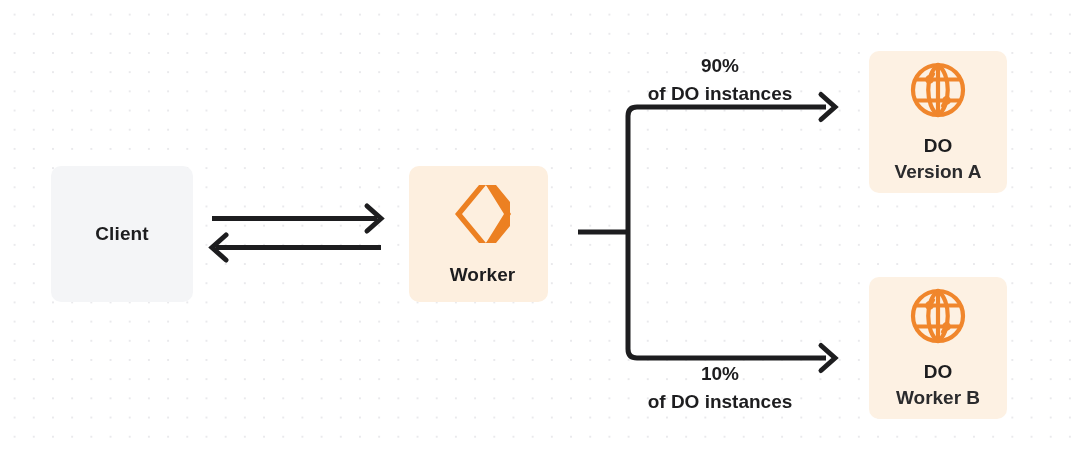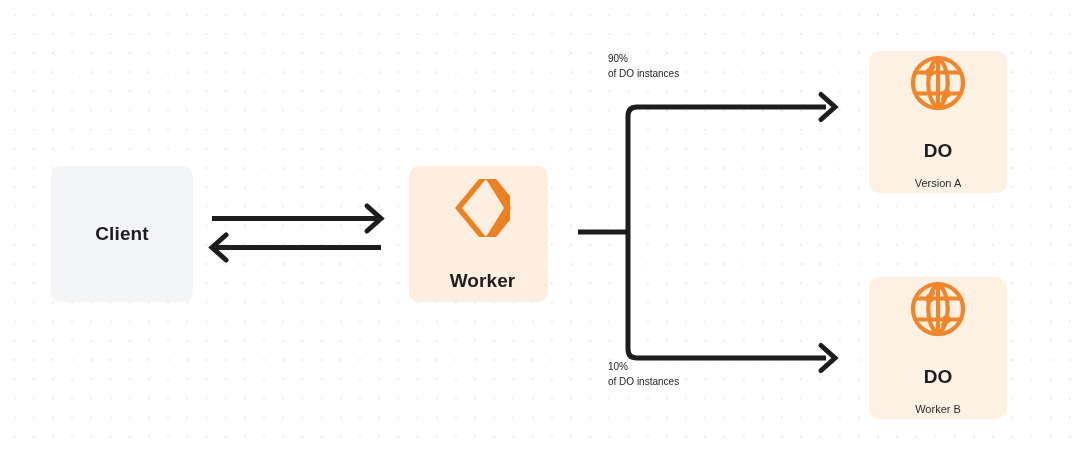--- a/index.html
+++ b/index.html
@@ -27,21 +27,20 @@
 
   
   .node {
     position: absolute;
     box-sizing: border-box;
     border-radius: 10px;
     display: flex;
     flex-direction: column;
     align-items: center;
     justify-content: center;
-    gap: 12px;
   }
 
   .node-client {
     left: 51px;
     top: 166px;
     width: 142px;
     height: 136px;
     background-color: #f4f5f7;
   }
 
@@ -72,22 +71,22 @@
 
   .node-title {
     font-size: 19px;
     font-weight: bold;
     color: #1d1d1f;
     letter-spacing: 0.1px;
     line-height: 1.2;
   }
 
   .node-subtitle {
-    font-size: 11px;
-    font-weight: 400;
+    font-size: 19px;
+    font-weight: 700;
     color: #2b2b2d;
     line-height: 1.25;
     margin-top: 2px;
   }
 
   .node-icon {
     display: block;
     margin-bottom: 12px;
   }
 
@@ -101,23 +100,23 @@
     left: 0;
     top: 0;
     width: 1072px;
     height: 452px;
     overflow: visible;
   }
 
   
   .edge-label {
     position: absolute;
-    text-align: left;
-    font-size: 10px;
-    font-weight: normal;
+    text-align: center;
+    font-size: 19px;
+    font-weight: bold;
     color: #1d1d1f;
     line-height: 1.45;
     white-space: nowrap;
   }
 
   .edge-label-top {
     left: 608px;
     top: 52px;
     width: 224px;
   }

